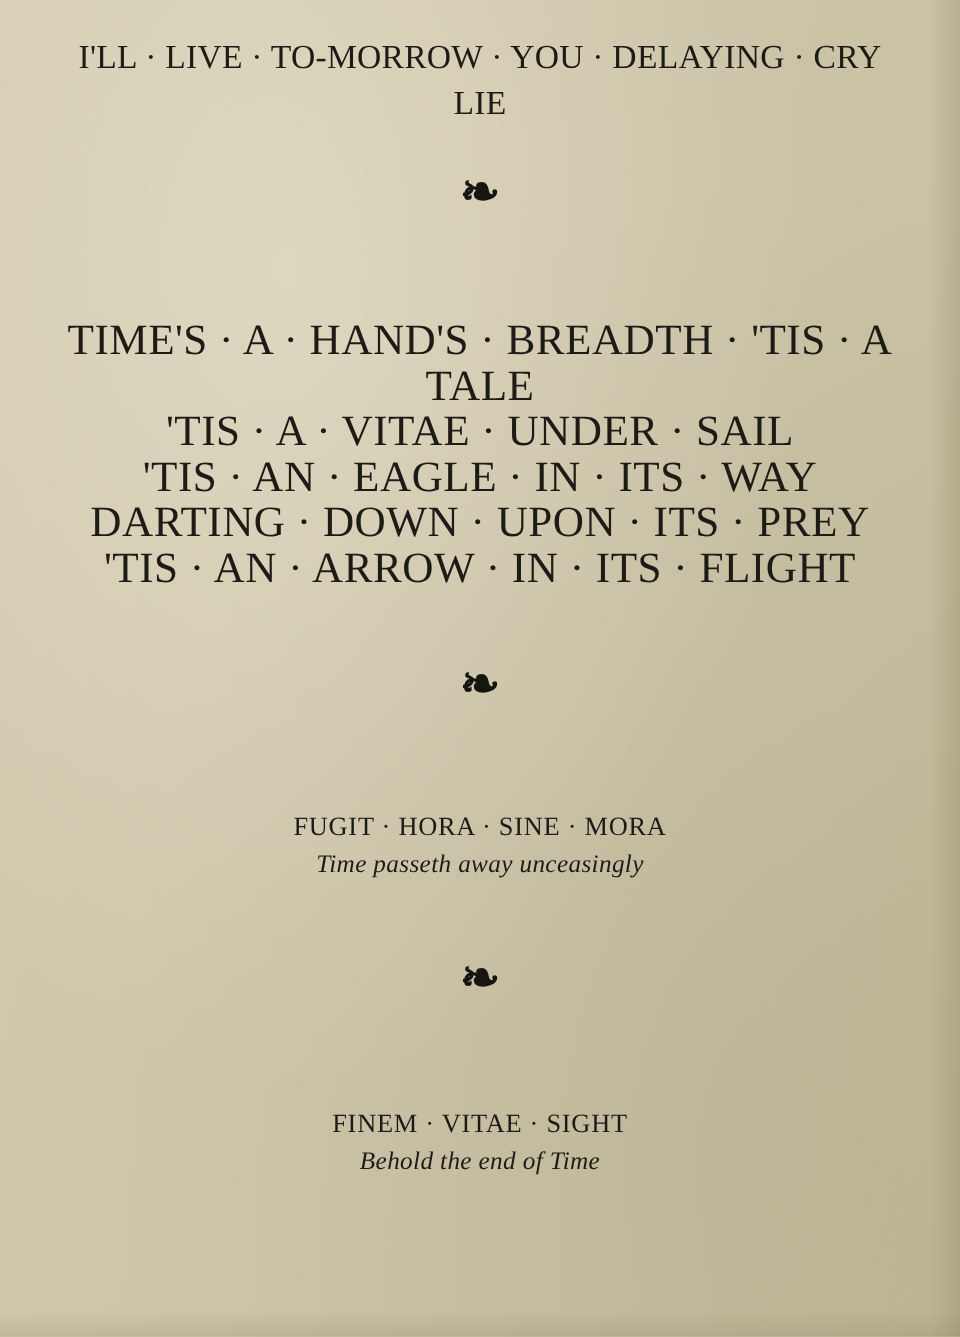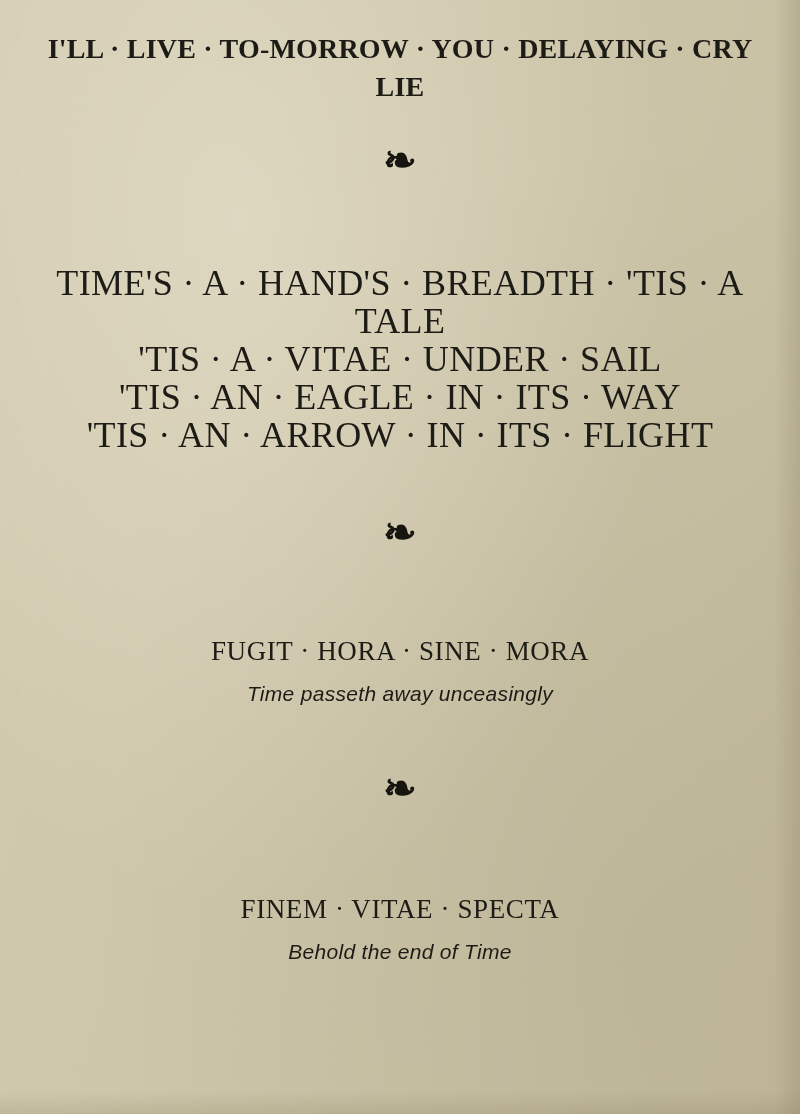--- a/index.html
+++ b/index.html
@@ -66,45 +66,44 @@
     font-size: 28.5px;
     line-height: 38px;
     letter-spacing: 0.4px;
     white-space: nowrap;
   }
   .line.wide {
     font-size: 29px;
     letter-spacing: 0.2px;
   }
 
-  .block-a .line { font-size: 28px; font-weight: bold; }
+  .block-a .line { font-size: 28px; }
   .block-b .line { font-size: 36px; }
 
   .ornament {
     font-family: "DejaVu Serif", serif;
     font-size: 40px;
     line-height: 1;
     font-weight: 700;
     color: #17150f;
     margin: 0;
     user-select: none;
   }
 
   .latin {
-    font-size: 27px;
+    font-size: 22px;
     letter-spacing: 0.6px;
     line-height: 38px;
     font-family: Liberation Serif, serif;
   }
   .gloss {
     font-style: italic;
     font-size: 21px;
     letter-spacing: 0.3px;
-    margin-top: 12px;
-    font-family: Liberation Sans, sans-serif;
+    font-family: Liberation Serif, serif;
   }
 
   .sp-1 { height: 34px; }
   .sp-2 { height: 84px; }
   .sp-3 { height: 58px; }
   .sp-4 { height: 80px; }
   .sp-5 { height: 62px; }
   .sp-6 { height: 82px; }
 </style>
 </head>
@@ -125,36 +124,37 @@
   <div class="sp-1"></div>
   <div class="ornament">❧</div>
 
   <div class="sp-2"></div>
 
   <div class="stanza block-b">
     <div class="line">TIME'S · A · HAND'S · BREADTH · 'TIS · A</div>
     <div class="line">TALE</div>
     <div class="line">'TIS · A · VITAE · UNDER · SAIL</div>
     <div class="line">'TIS · AN · EAGLE · IN · ITS · WAY</div>
+    <div class="line">DARTING · DOWN · UPON · ITS · PREY</div>
     <div class="line">'TIS · AN · ARROW · IN · ITS · FLIGHT</div>
   </div>
 
   <div class="sp-3"></div>
   <div class="ornament">❧</div>
 
   <div class="sp-4"></div>
 
   <div class="stanza">
     <div class="latin">FUGIT · HORA · SINE · MORA</div>
     <div class="gloss">Time passeth away unceasingly</div>
   </div>
 
   <div class="sp-5"></div>
   <div class="ornament">❧</div>
 
   <div class="sp-6"></div>
 
   <div class="stanza">
-    <div class="latin">FINEM · VITAE · SPECTA</div>
+    <div class="latin">FINEM · VITAE · SIGHT</div>
     <div class="gloss">Behold the end of Time</div>
   </div>
 
 </div>
 
 </body></html>

